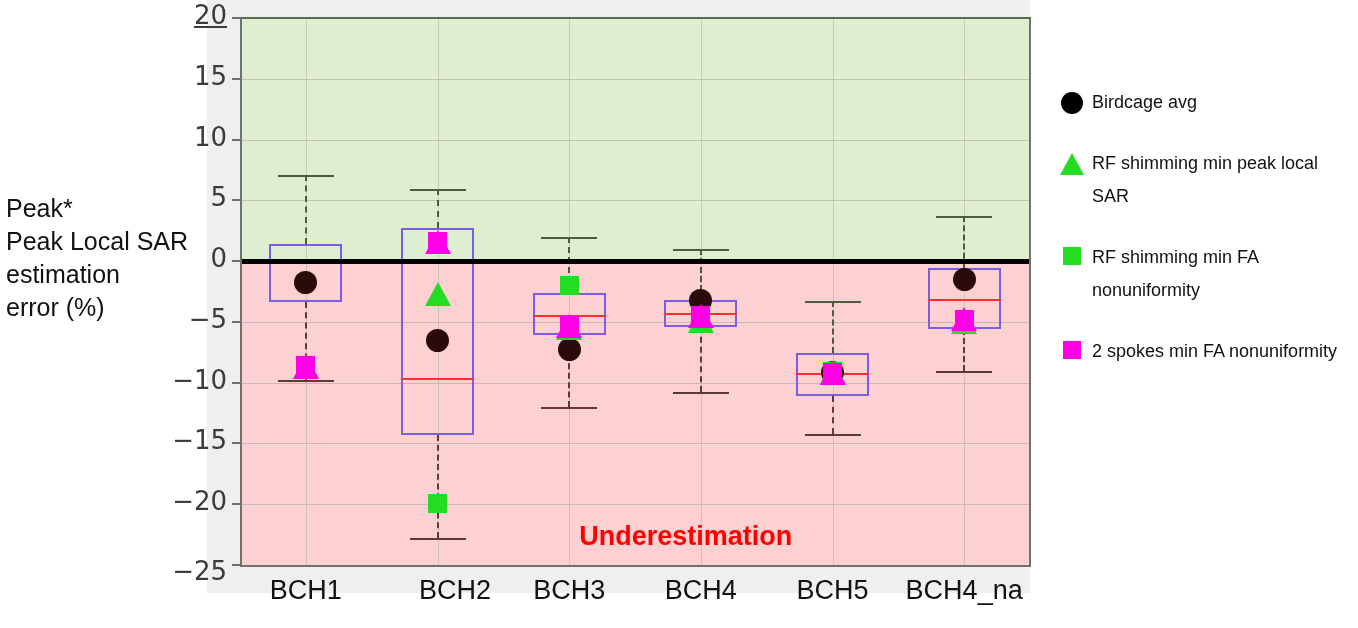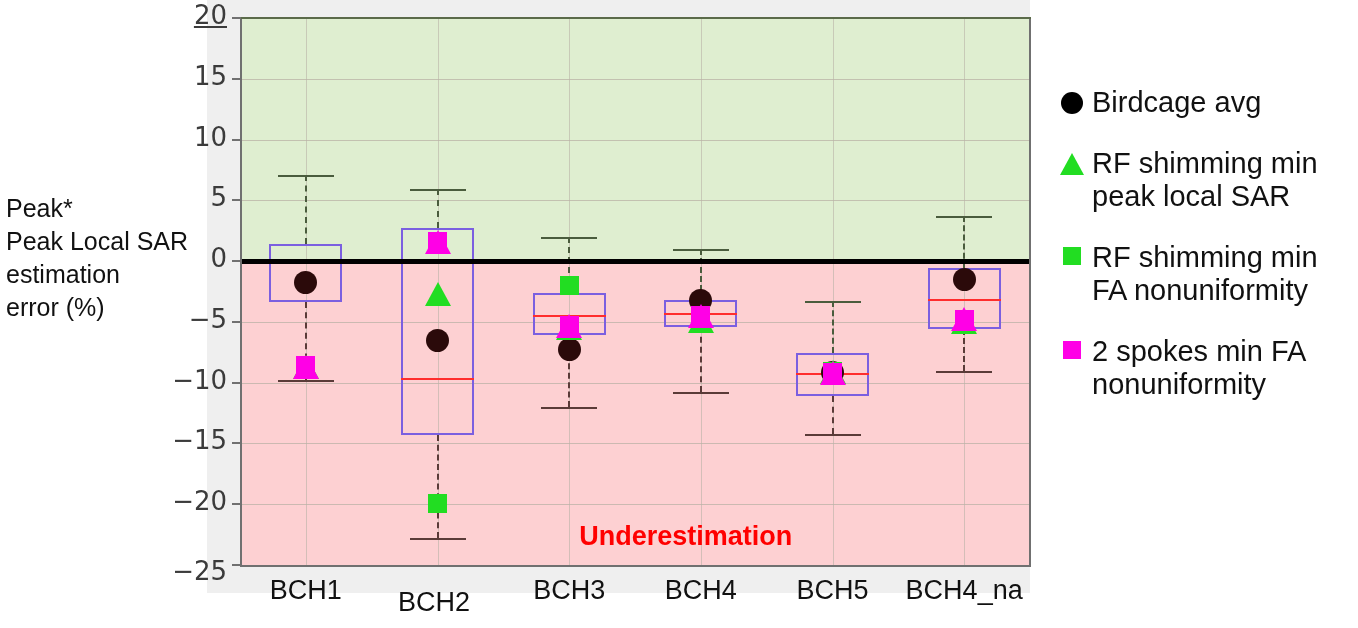--- a/index.html
+++ b/index.html
@@ -58,21 +58,21 @@
   .mk-circle{width:23px;height:23px;border-radius:50%;background:#2b0a0a;}
   .mk-sq{width:19px;height:19px;}
   .mk-tri{width:0;height:0;border-left:13px solid transparent;
           border-right:13px solid transparent;}
 
   
   #legend{position:absolute;left:1052px;top:86px;width:300px;}
   .legend-row{display:flex;align-items:flex-start;margin-bottom:28px;}
   .legend-key{width:40px;flex:0 0 40px;display:flex;align-items:center;
               justify-content:center;padding-top:6px;}
-  .legend-label{font-size:29px;line-height:33px;color:#111;}
+  .legend-label{font-size:18px;line-height:33px;color:#111;}
   .lk-circle{width:22px;height:22px;border-radius:50%;background:#000;}
   .lk-sq{width:18px;height:18px;}
   .lk-tri{width:0;height:0;border-left:12px solid transparent;
           border-right:12px solid transparent;}
 </style>
 </head>
 <body>
 
 <div id="figure">
 
@@ -200,21 +200,21 @@
       <div class="yticklabel" style="top: 364.667px; left: 167px;">−10</div>
       <div class="ytick" style="top: 442.444px;"></div>
       <div class="yticklabel" style="top: 425.444px; left: 167px;">−15</div>
       <div class="ytick" style="top: 503.222px;"></div>
       <div class="yticklabel" style="top: 486.222px; left: 167px;">−20</div>
       <div class="ytick" style="top: 564px;"></div>
       <div class="yticklabel" style="top: 556px; left: 167px;">−25</div>
     </div>
   <div id="xlabels-layer">
       <div class="xticklabel" style="left: 235.833px; width: 140px;">BCH1</div>
-      <div class="xticklabel" style="left: 364px; width: 140px; margin-top: 12px;">BCH2</div>
+      <div class="xticklabel" style="left: 385px; width: 140px;">BCH2</div>
       <div class="xticklabel" style="left: 499.167px; width: 140px;">BCH3</div>
       <div class="xticklabel" style="left: 630.833px; width: 140px;">BCH4</div>
       <div class="xticklabel" style="left: 762.5px; width: 140px;">BCH5</div>
       <div class="xticklabel" style="left: 894.167px; width: 140px;">BCH4_na</div>
     </div>
 
   <div id="legend">
       <div class="legend-row">
         <span class="legend-key">
           <span class="lk-circle" style="background: rgb(0, 0, 0);"></span>

